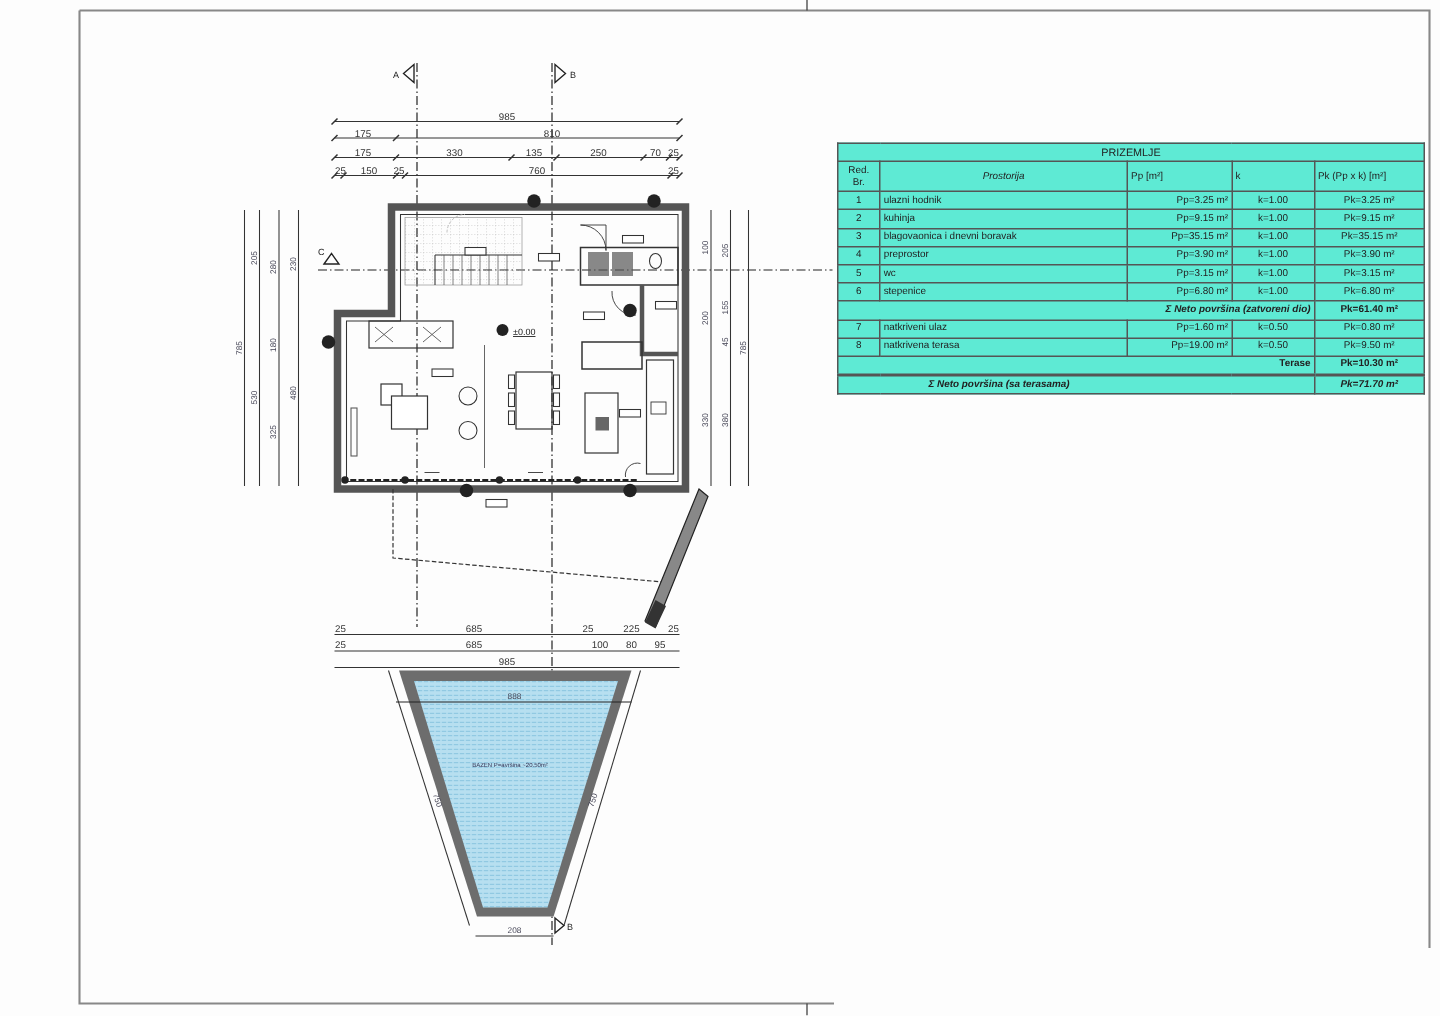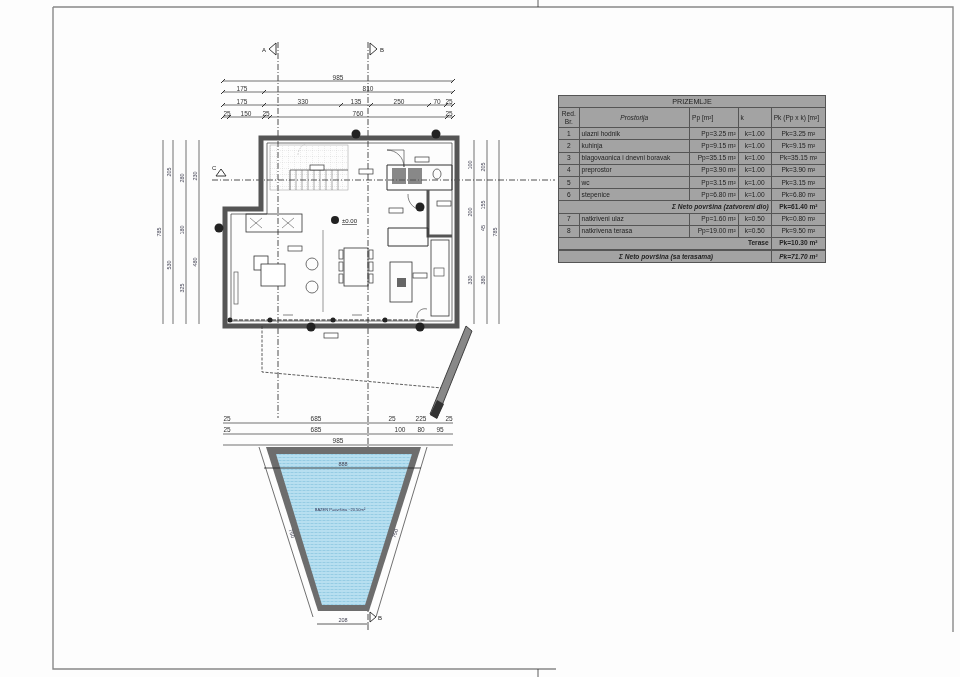--- a/index.html
+++ b/index.html
@@ -1,18 +1,18 @@
 <!DOCTYPE html>
 <html><head>
 <meta charset="utf-8">
 <style>
   html,body{margin:0;padding:0;background:#fdfdfd;}
   body{width:960px;height:677px;position:relative;overflow:hidden;font-family:"Liberation Sans",sans-serif;}
   #drawing{position:absolute;left:0;top:0;width:960px;height:677px;}
-  .tbl{position:absolute;left:558px;top:95px;width:268px;border-collapse:collapse;font-family:"Liberation Sans",sans-serif;font-size:6.6px;color:#222;background:#a3a3a3;}
+  .tbl{position:absolute;left:558px;top:95px;width:392px;border-collapse:collapse;font-family:"Liberation Sans",sans-serif;font-size:6.6px;color:#222;background:#5eead4;}
   .tbl td{border:0.8px solid #555;padding:0 2px;height:11.2px;line-height:10px;white-space:nowrap;}
   .tbl .title{text-align:center;font-size:7.2px;}
   .tbl .hdr td{height:19px;line-height:8px;}
   .c{text-align:center;}
   .r{text-align:right;}
   .it{font-style:italic;}
   .b{font-weight:bold;}
   .dbl td{border-bottom:2px double #555;}
   svg text{font-family:"Liberation Sans",sans-serif;}
 </style>

